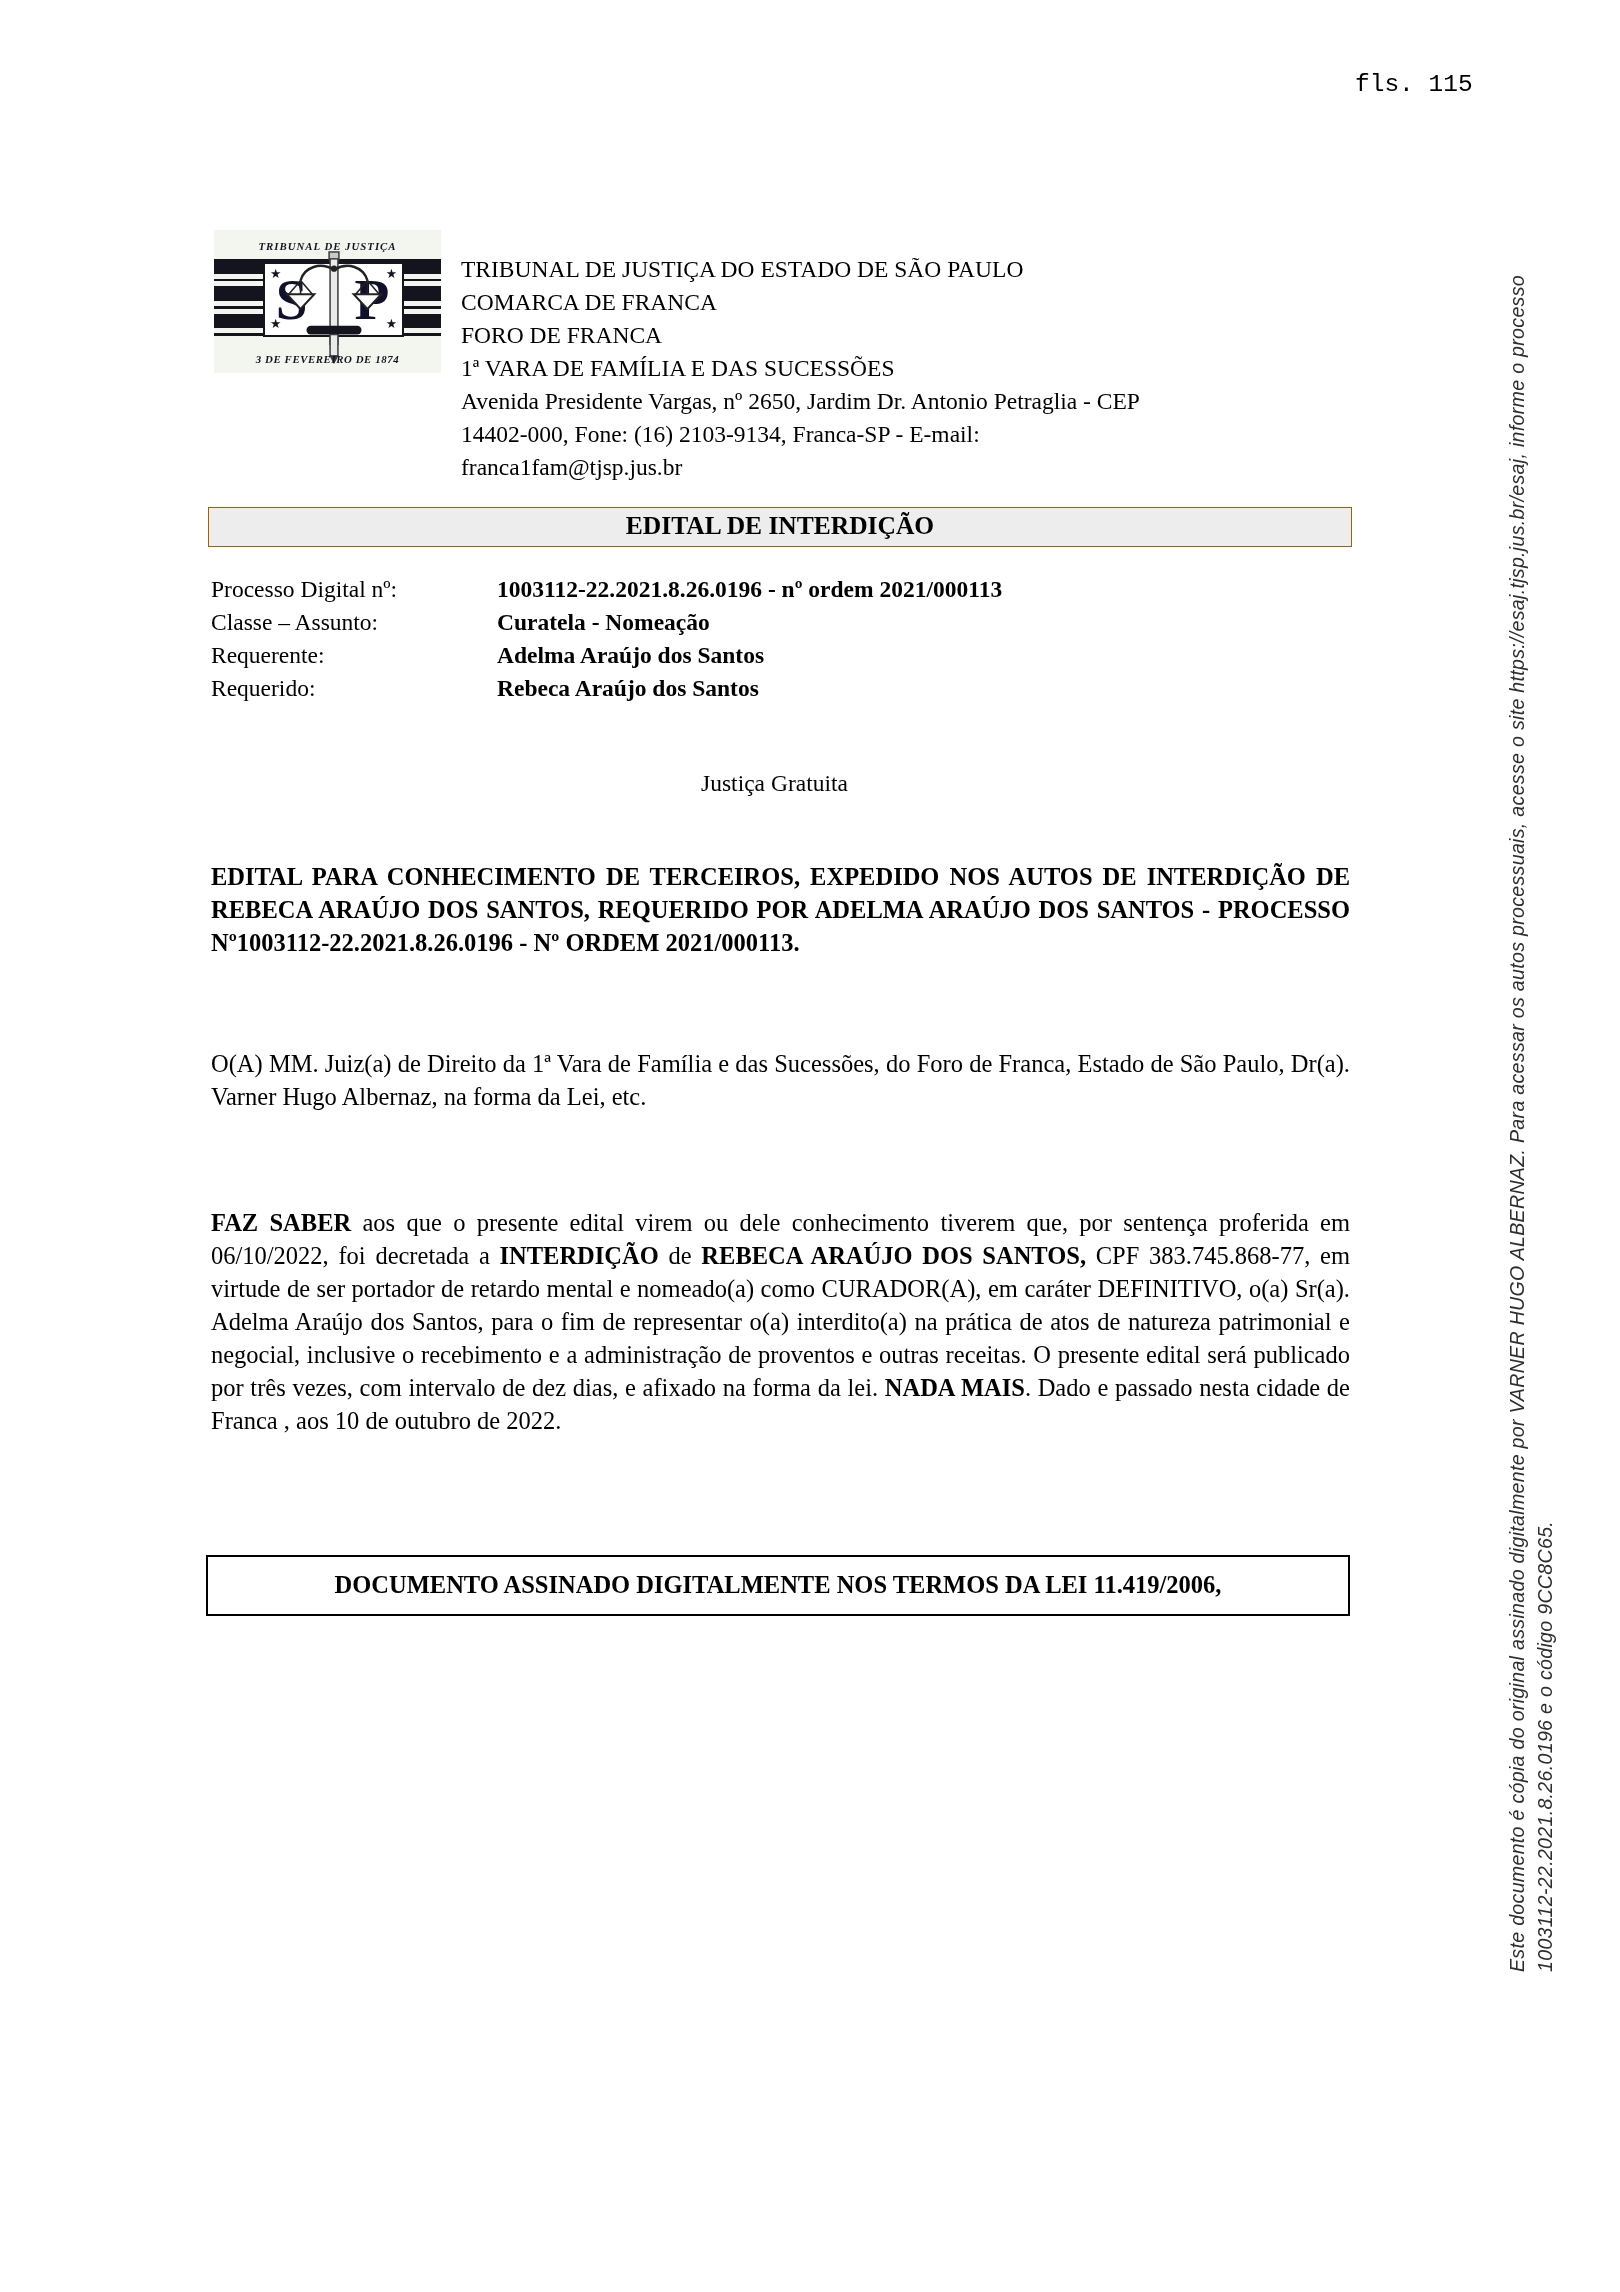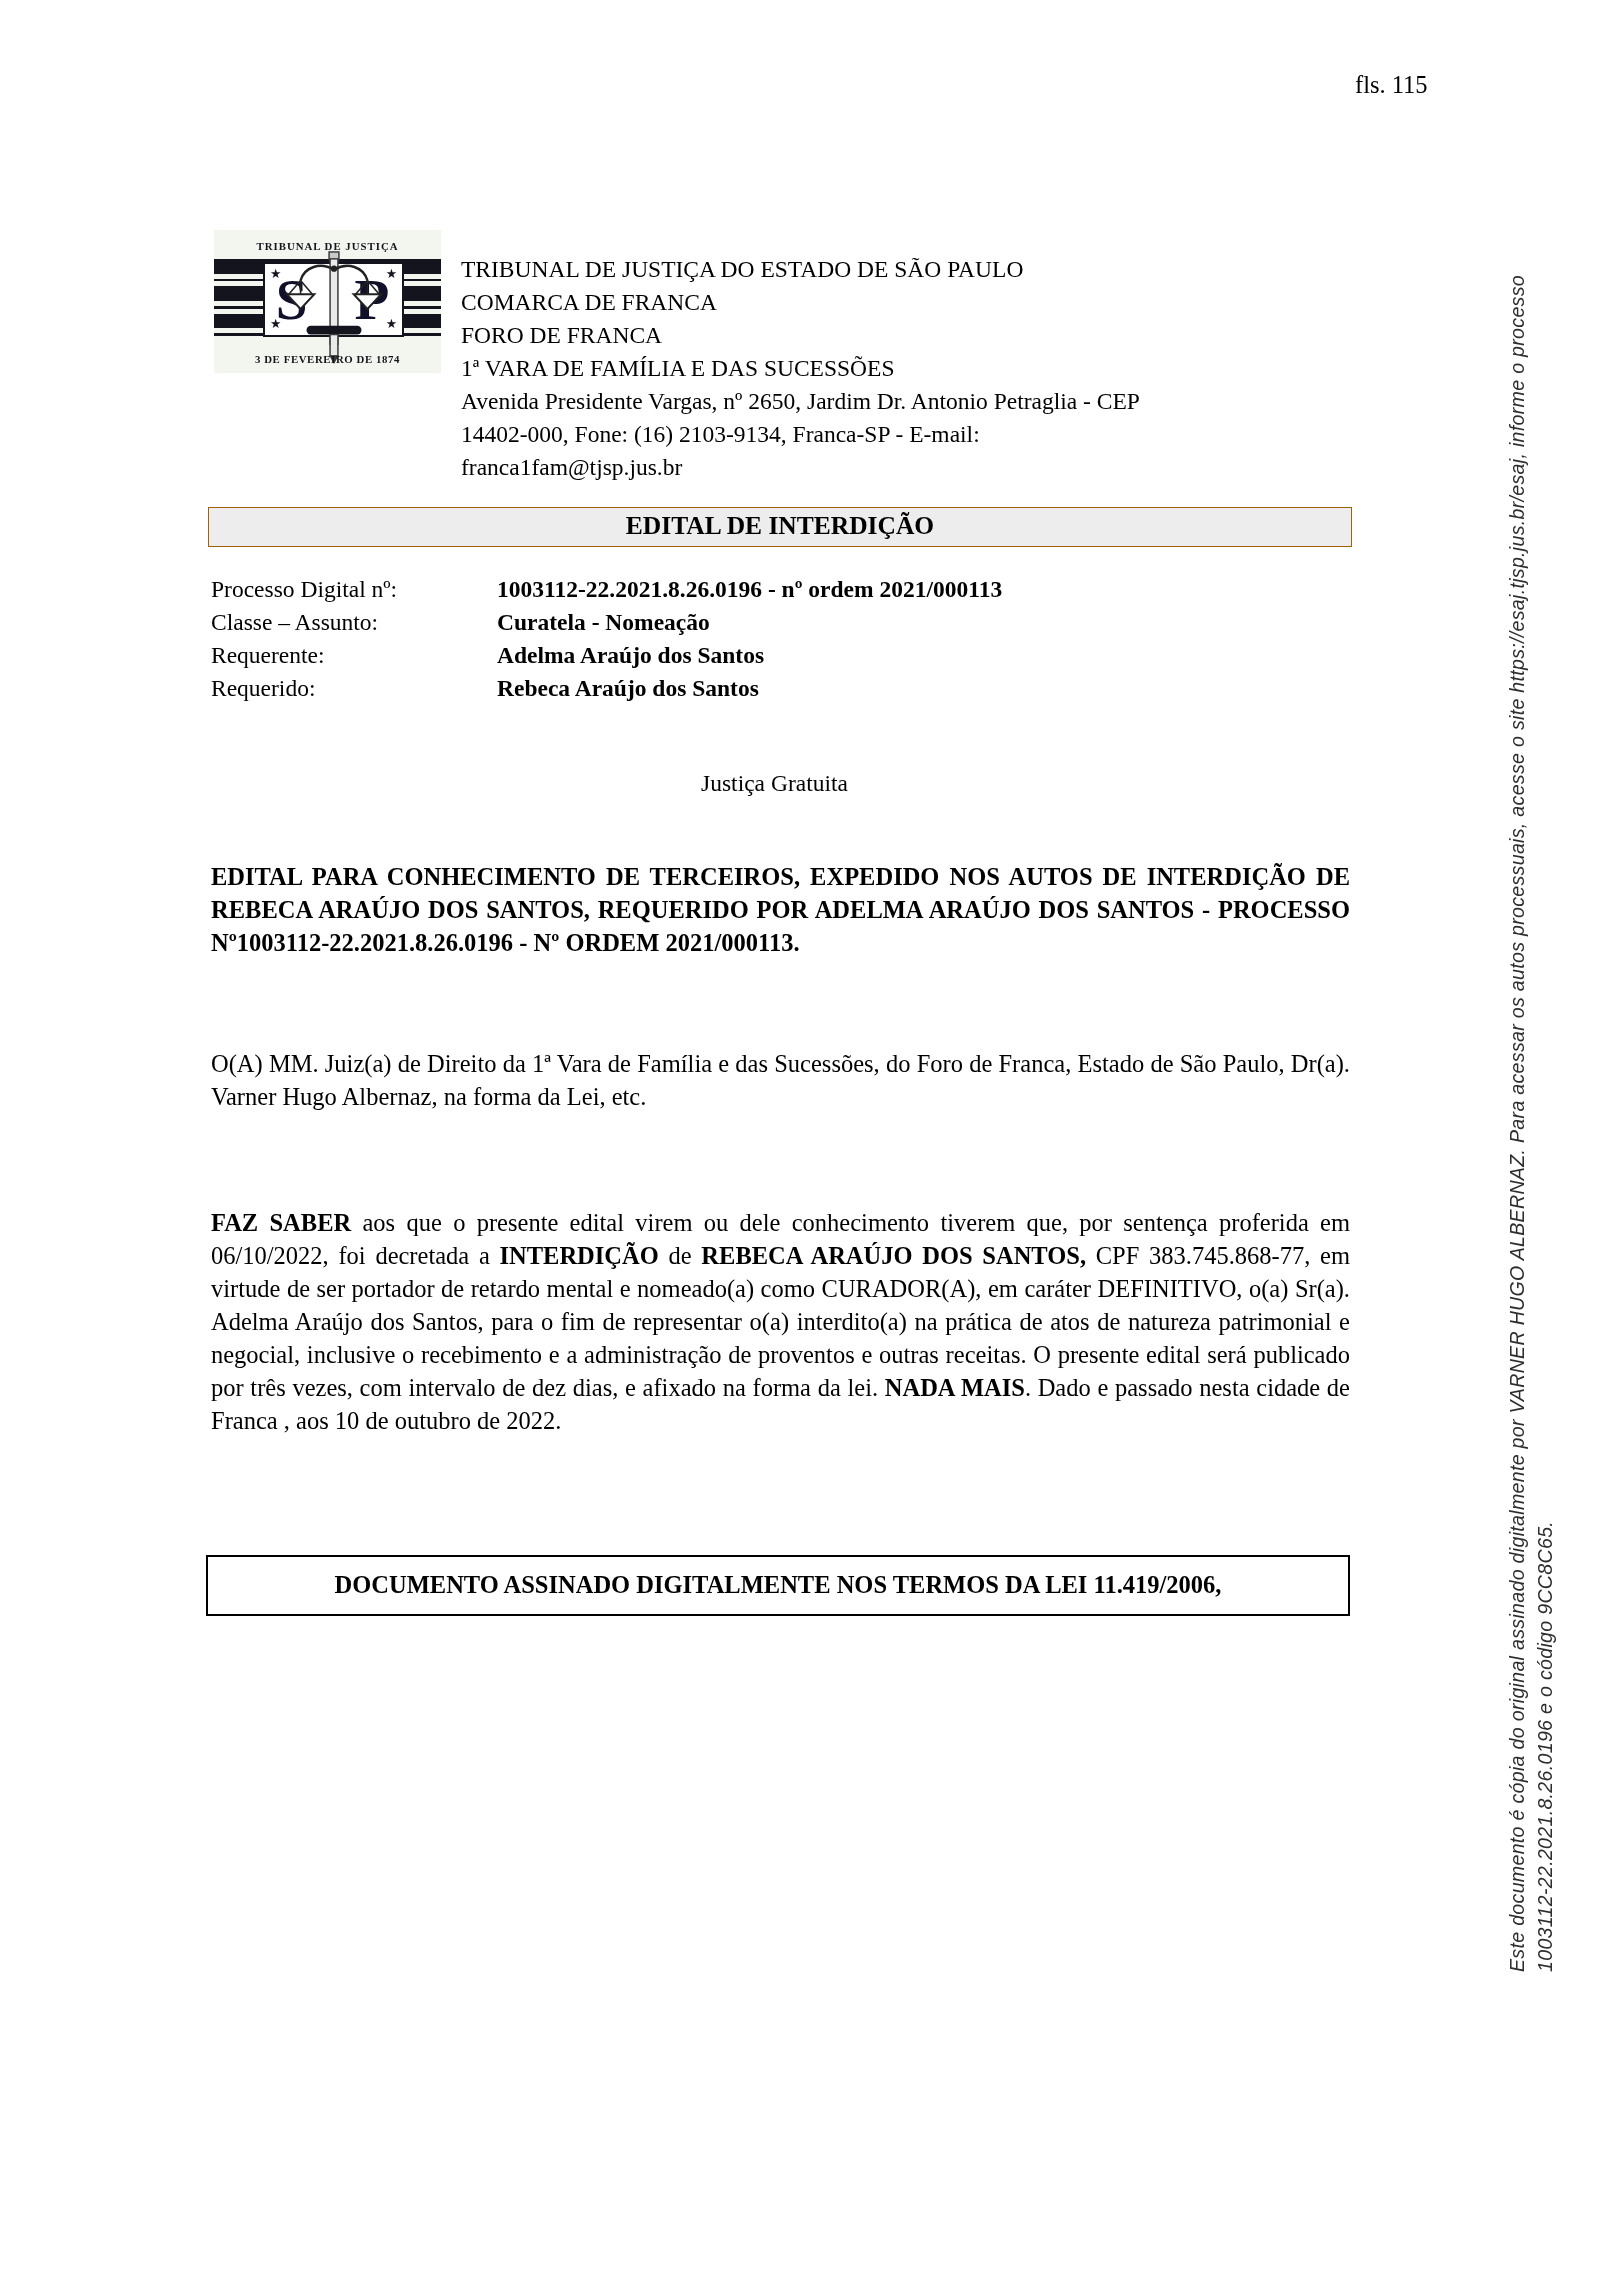--- a/index.html
+++ b/index.html
@@ -7,29 +7,29 @@
   .page {
     position:relative; width:1620px; height:2293px; margin:0 auto;
     background:#ffffff; color:#000;
     font-family:"Liberation Serif","DejaVu Serif",serif;
     overflow:hidden;
   }
 
   
   .folio {
     position:absolute; top:71px; left:1355px; width:118px;
-    font-family:Liberation Serif, serif;
+    font-family:Liberation Mono, monospace;
     font-size:24.5px; color:#000;
   }
 
   
   .logo { position:absolute; left:214px; top:230px; width:227px; height:143px; background:#f3f5ef; }
   .logo-top, .logo-bottom {
     position:absolute; left:0; right:0; text-align:center;
-    font-weight:bold; color:#14141e; line-height:1;
+    font-weight:bold; color:#14141e; line-height:1;font-style:italic;
   }
   .logo-top { top:10.8px; font-size:10.8px; letter-spacing:1px; }
   .logo-bottom { top:124px; font-size:10.8px; letter-spacing:0.6px; }
   .logo-flag {
     position:absolute; left:0; top:29px; width:227px; height:81px;
     background:repeating-linear-gradient(180deg,
       #14141e 0 14.7px, #f3f5ef 14.7px 19.6px,
       #14141e 19.6px 22.5px, #f3f5ef 22.5px 27.4px);
   }
   .logo-square {

